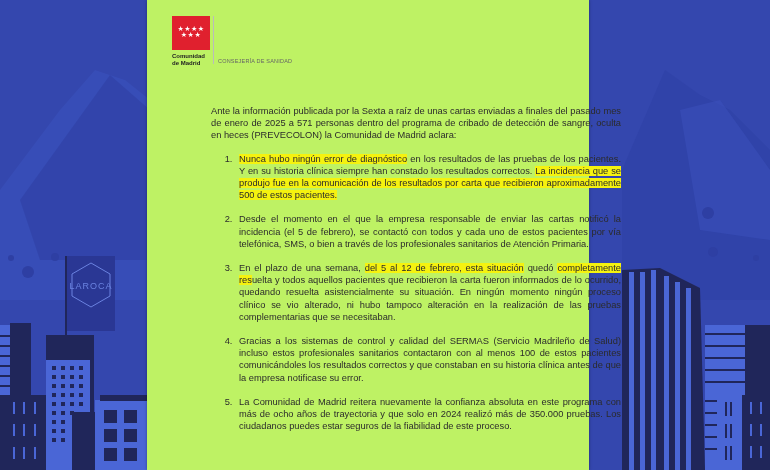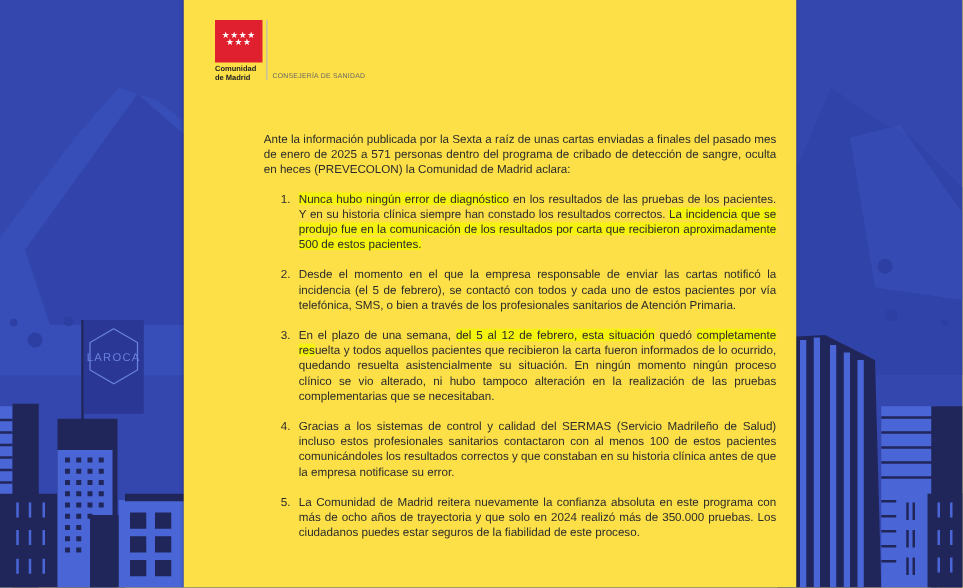--- a/index.html
+++ b/index.html
@@ -4,22 +4,22 @@
   <style>
     html, body { margin: 0; padding: 0; }
     body {
       width: 770px; height: 470px; overflow: hidden; position: relative;
       background: #3447ae;
       font-family: "Liberation Sans", sans-serif;
     }
     .bg { position: absolute; inset: 0; overflow: hidden; }
     .bg svg { position: absolute; left: 0; top: 0; }
     .doc {
-      position: absolute; left: 147px; top: 0; width: 490px; height: 470px;
-      background: #fde047;
+      position: absolute; left: 147px; top: 0; width: 442px; height: 470px;
+      background: #bef264;
       box-shadow: 0 0 3px rgba(0,0,0,0.35);
     }
     .logo-block {
       position: absolute; left: 25px; top: 16px; width: 38px; height: 34px;
       background: #e0202e;
     }
     .logo-stars {
       position: absolute; left: 0; right: 0; top: 10px; text-align: center;
       color: #fff; font-size: 7px; line-height: 6px; letter-spacing: 0.5px;
     }

